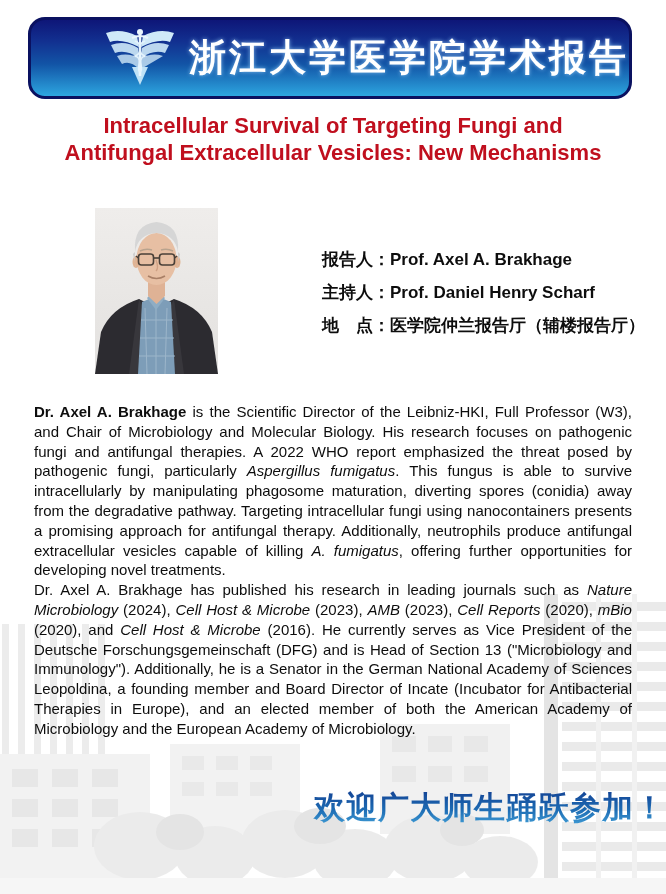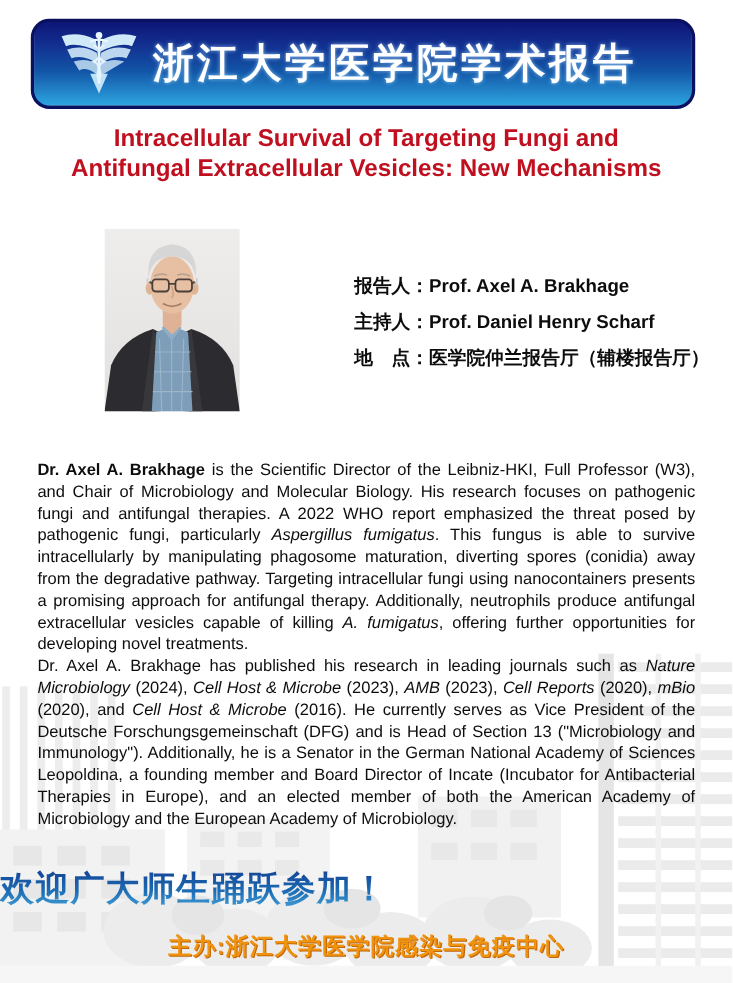--- a/index.html
+++ b/index.html
@@ -7,45 +7,45 @@
     position:relative;width:666px;height:894px;background:#ffffff;overflow:hidden;
     font-family:"Liberation Sans",sans-serif;color:#111;
   }
   
   .watermark{position:absolute;left:0;bottom:0;width:666px;height:300px;z-index:0;pointer-events:none;}
   
   .banner{
     position:absolute;left:28px;top:17px;width:604px;height:82px;box-sizing:border-box;
     border:3px solid #0a1160;border-radius:17px;
     background:linear-gradient(180deg,#0e1678 0%,#123090 28%,#1254a6 58%,#2da6e0 100%);
-    display:flex;align-items:center;z-index:2;
+    display:flex;align-items:center;z-index:2;justify-content:flex-end;
   }
   .banner-logo{margin-left:22px;flex:0 0 auto;}
   .banner-title{
     color:#ffffff;font-weight:700;font-size:37px;letter-spacing:3px;margin-left:12px;
     white-space:nowrap;text-shadow:0 0 4px rgba(160,215,255,.8);
   }
   
   .talk-title{
     position:absolute;top:112px;left:18px;right:18px;text-align:center;z-index:2;
     color:#c00f1e;font-weight:700;font-size:22px;line-height:27px;
   }
   .talk-title span{display:block;}
   
   .photo{position:absolute;left:95px;top:208px;width:123px;height:166px;z-index:2;}
   .info{position:absolute;left:278px;top:250px;z-index:2;display:flex;flex-direction:column;gap:14px;}
   .info-row{font-size:17px;font-weight:700;line-height:19px;white-space:nowrap;color:#0d0d0d;margin-left:44px;}
   .info-label{display:inline-block;}
   
-  .bio{position:absolute;left:34px;width:598px;top:418px;z-index:2;}
+  .bio{position:absolute;left:34px;width:598px;top:402px;z-index:2;}
   .bio p{margin:0;font-size:15px;line-height:19.8px;text-align:justify;color:#0d0d0d;}
   .bio p + p{}
   
   .welcome{
-    position:absolute;top:787px;left:0;width:100%;text-align:left;z-index:2;
+    position:absolute;top:787px;left:0;width:100%;text-align:right;z-index:2;
     font-size:31px;font-weight:700;letter-spacing:1px;
     background:linear-gradient(180deg,#123c8f 0%,#1d6cb4 55%,#49a8dd 100%);
     -webkit-background-clip:text;background-clip:text;
     -webkit-text-fill-color:transparent;color:#1d6cb4;
   }
   .organizer{
     position:absolute;top:846px;left:0;width:100%;text-align:center;z-index:2;
     font-size:21px;font-weight:700;letter-spacing:1px;color:#f0930f;
     text-shadow:1px 1px 0 #c2660a;
   }
@@ -228,15 +228,14 @@
       <span class="info-label">地　点：</span><span>医学院仲兰报告厅（辅楼报告厅）</span>
     </div>
   </div>
 
   <div class="bio">
     <p><span style="font-weight: 700;">Dr. Axel A. Brakhage</span><span> is the Scientific Director of the Leibniz-HKI, Full Professor (W3), and Chair of Microbiology and Molecular Biology. His research focuses on pathogenic fungi and antifungal therapies. A 2022 WHO report emphasized the threat posed by pathogenic fungi, particularly </span><span style="font-style: italic;">Aspergillus fumigatus</span><span>. This fungus is able to survive intracellularly by manipulating phagosome maturation, diverting spores (conidia) away from the degradative pathway. Targeting intracellular fungi using nanocontainers presents a promising approach for antifungal therapy. Additionally, neutrophils produce antifungal extracellular vesicles capable of killing </span><span style="font-style: italic;">A. fumigatus</span><span>, offering further opportunities for developing novel treatments.</span></p>
     <p><span>Dr. Axel A. Brakhage has published his research in leading journals such as </span><span style="font-style: italic;">Nature Microbiology</span><span> (2024), </span><span style="font-style: italic;">Cell Host &amp; Microbe</span><span> (2023), </span><span style="font-style: italic;">AMB</span><span> (2023), </span><span style="font-style: italic;">Cell Reports</span><span> (2020), </span><span style="font-style: italic;">mBio</span><span> (2020), and </span><span style="font-style: italic;">Cell Host &amp; Microbe</span><span> (2016). He currently serves as Vice President of the Deutsche Forschungsgemeinschaft (DFG) and is Head of Section 13 ("Microbiology and Immunology"). Additionally, he is a Senator in the German National Academy of Sciences Leopoldina, a founding member and Board Director of Incate (Incubator for Antibacterial Therapies in Europe), and an elected member of both the American Academy of Microbiology and the European Academy of Microbiology.</span></p>
   </div>
 
   <div class="welcome">欢迎广大师生踊跃参加！</div>
-  <div class="organizer">主办:浙江大学医学院感染与免疫中心</div>
 
 </div>
 
 </body></html>

